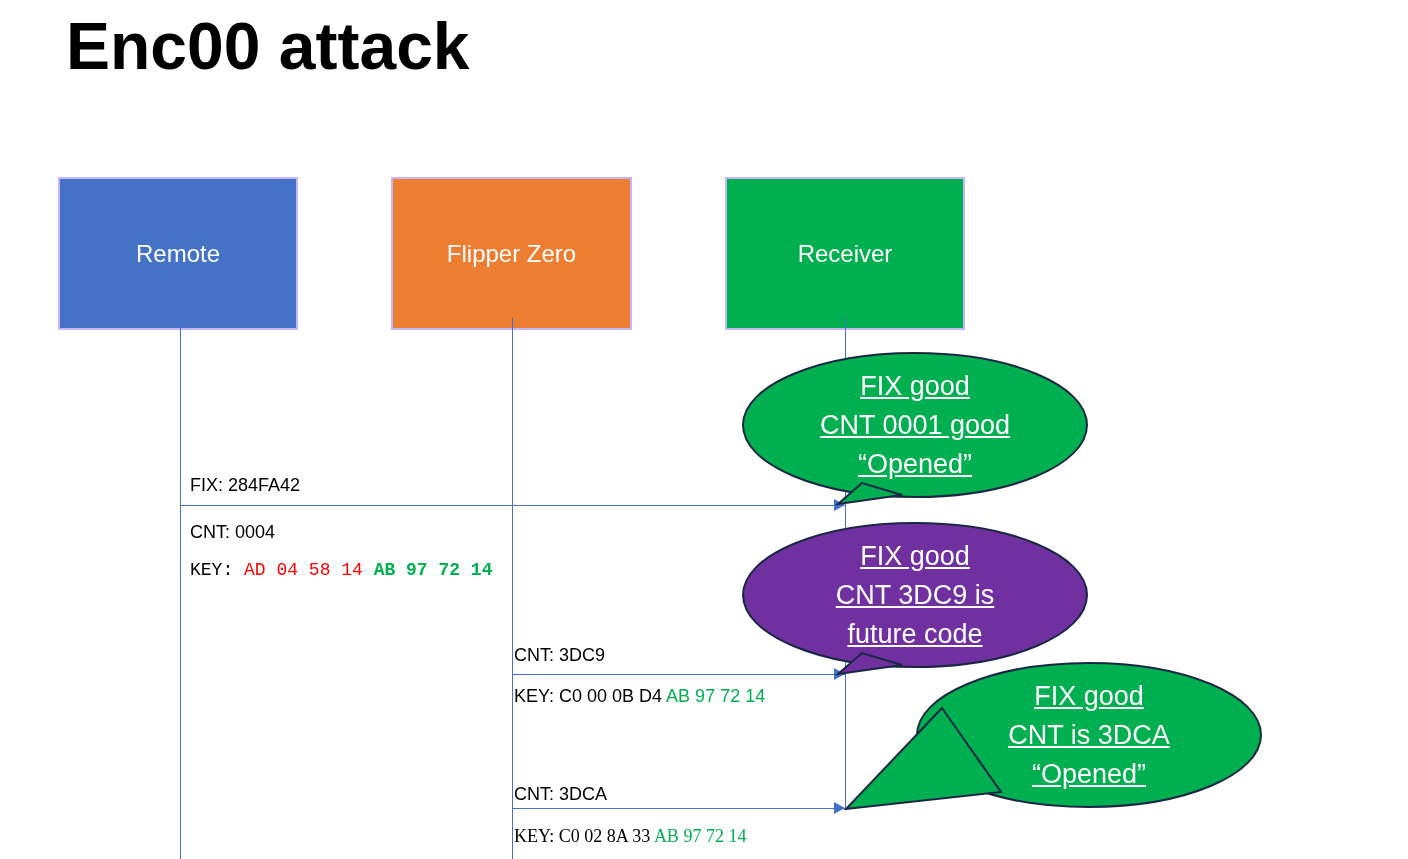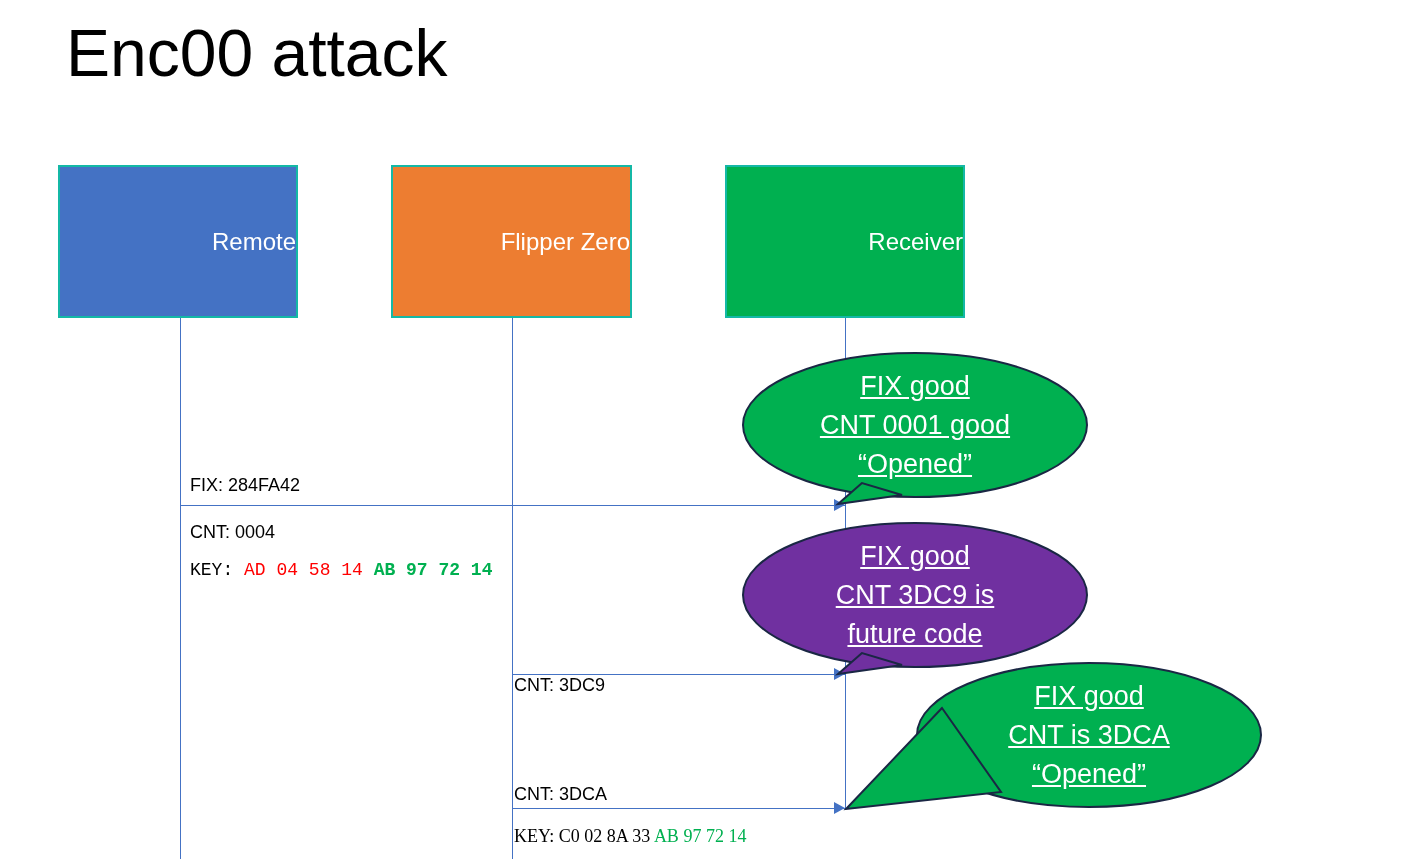--- a/index.html
+++ b/index.html
@@ -16,42 +16,43 @@
     width: 1408px;
     height: 859px;
     background: #ffffff;
     overflow: hidden;
   }
 
   
   #slide-title {
     position: absolute;
     left: 66px;
-    top: 14px;
+    top: 7px;
     font-size: 66px;
     line-height: 78px;
-    font-weight: 400;
+    font-weight: 700;
     color: #000000;
     letter-spacing: 0px;
     white-space: nowrap;
   }
 
   
   .actor-box {
     position: absolute;
     box-sizing: border-box;
-    border: 2px solid #14b8a6;
+    border: 2px solid #c4b5fd;
     display: flex;
     align-items: center;
-    justify-content: flex-end;
+    justify-content: center;
     color: #ffffff;
     font-size: 24px;
     line-height: 28px;
     font-weight: 400;
     white-space: nowrap;
+    margin-top: 12px;
   }
   #actor-remote  { left: 58px;  top: 165px; width: 240px; height: 153px; background: #4472C4; }
   #actor-flipper { left: 391px; top: 165px; width: 241px; height: 153px; background: #ED7D31; }
   #actor-receiver{ left: 725px; top: 165px; width: 240px; height: 153px; background: #00B050; }
 
   
   .lifeline {
     position: absolute;
     width: 1px;
     background: #4472C4;
@@ -85,21 +86,21 @@
   .msg-label {
     position: absolute;
     font-size: 18px;
     line-height: 38px;
     color: #000000;
     white-space: nowrap;
   }
   #label-fix      { left: 190px; top: 466px; }
   #label-cnt0004  { left: 190px; top: 513px; }
   #label-key1     { left: 190px; top: 551px; font-family: Liberation Mono, monospace; }
-  #label-cnt3dc9  { left: 514px; top: 666px; text-align: center; }
+  #label-cnt3dc9  { left: 514px; top: 636px; text-align: center; }
   #label-key2     { left: 514px; top: 677px; }
   #label-cnt3dca  { left: 514px; top: 775px; }
   #label-key3     { left: 514px; top: 817px; font-family: Liberation Serif, serif; }
 
   .hex-red   { color: #FF0000; }
   .hex-green { color: #00B050; }
   .hex-green-bold { color: #00B050; font-weight: bold; }
 
   
   .callout {
@@ -156,20 +157,21 @@
 
   <div class="msg-label" id="label-cnt0004"><span>CNT: </span><span>0004</span></div>
 
   <div class="msg-label" id="label-key1"><span>KEY: </span><span class="hex-red">AD 04 58 14</span><span>&nbsp;</span><span class="hex-green-bold">AB 97 72 14</span></div>
 
   <div class="msg-line" id="msg2-line"></div>
   <div class="msg-arrowhead" id="msg2-head"></div>
 
   <div class="msg-label" id="label-cnt3dc9"><span>CNT: </span><span>3DC9</span></div>
 
+  <div class="msg-label" id="label-key2"><span>KEY: C0 00 0B D4 </span><span class="hex-green">AB 97 72 14</span></div>
 
   <div class="msg-line" id="msg3-line"></div>
   <div class="msg-arrowhead" id="msg3-head"></div>
 
   <div class="msg-label" id="label-cnt3dca"><span>CNT: </span><span>3DCA</span></div>
 
   <div class="msg-label" id="label-key3"><span>KEY: C0 02 8A 33 </span><span class="hex-green">AB 97 72 14</span></div>
 
   <div class="callout" id="callout-1">
     <svg width="346" height="152" viewBox="0 0 346 152">

